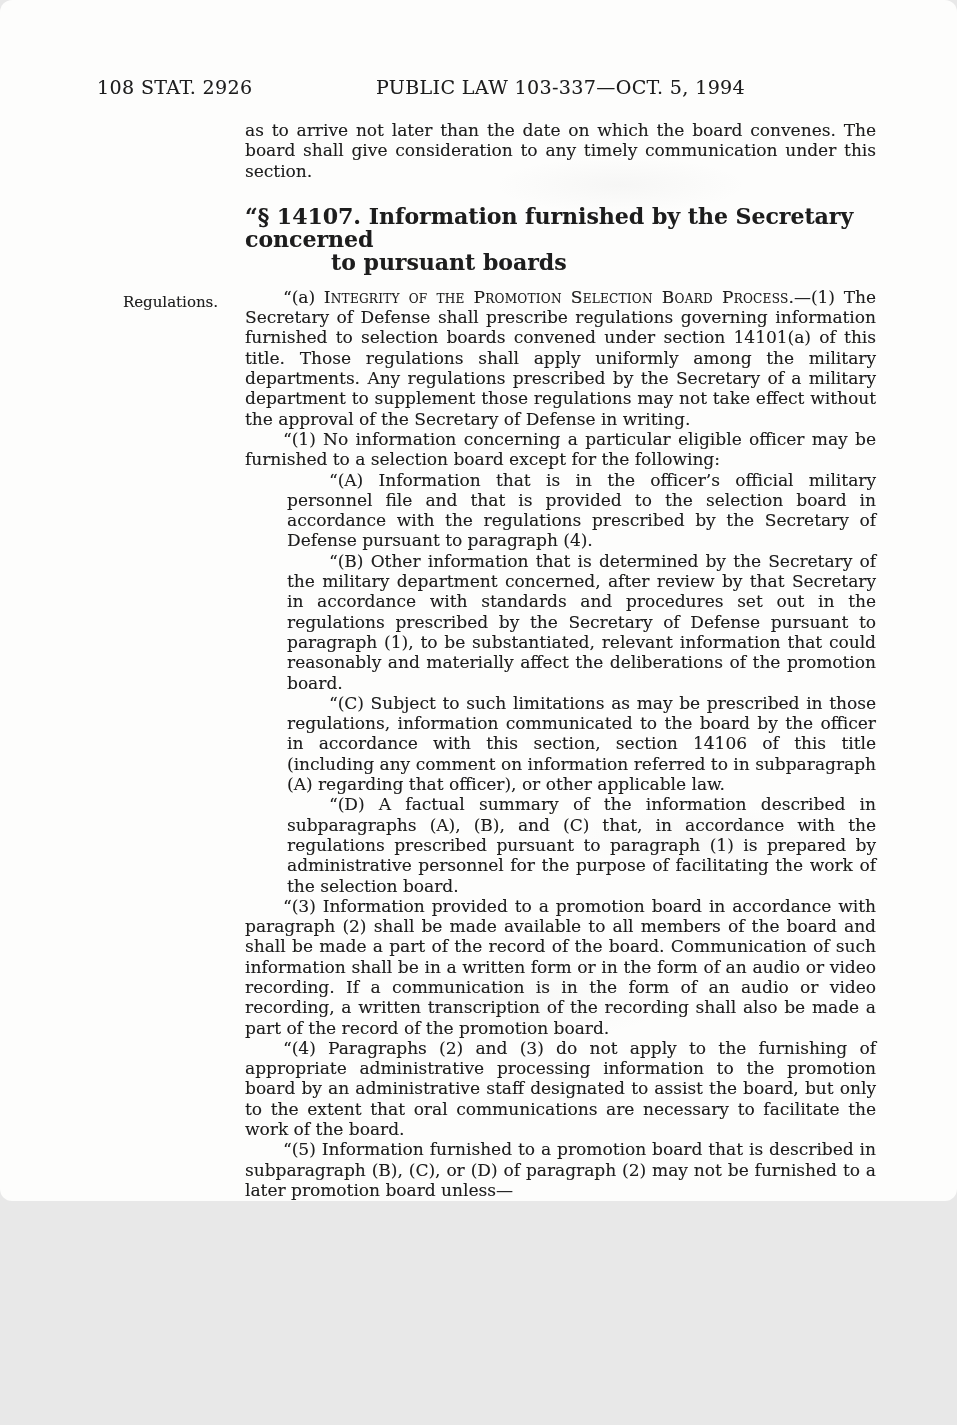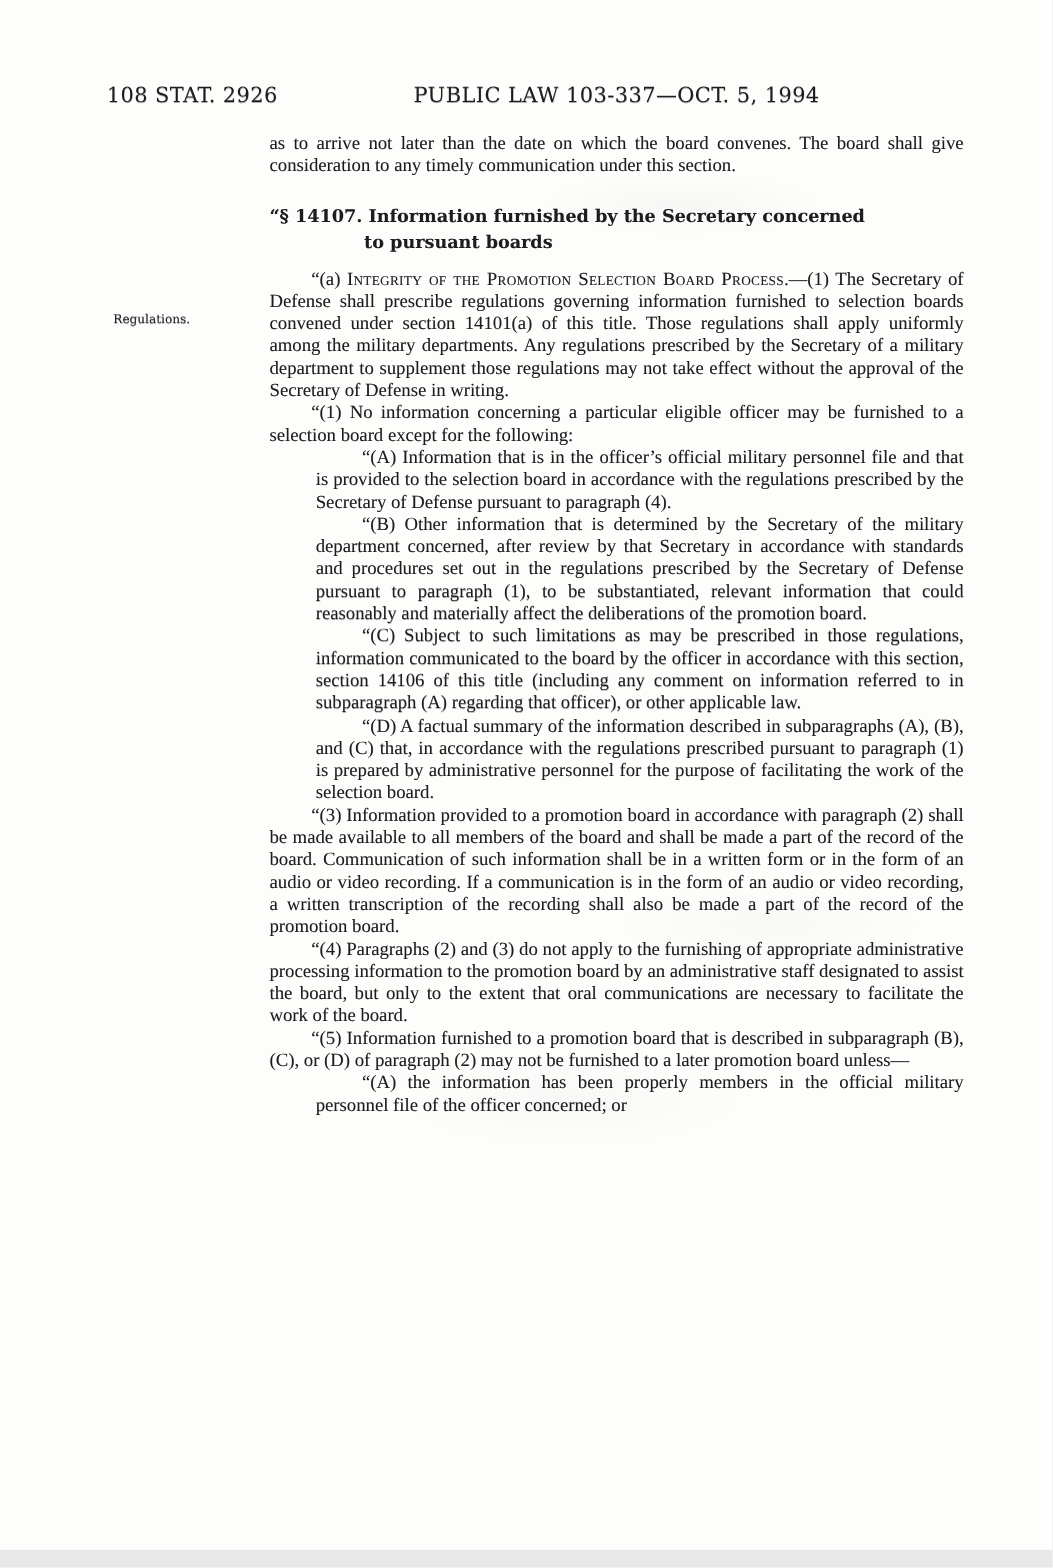--- a/index.html
+++ b/index.html
@@ -1,52 +1,53 @@
 <!DOCTYPE html>
 <html><head>
 <meta charset="utf-8">
 <style>
   html, body { margin: 0; padding: 0; background: #e8e8e8; }
   .page {
     position: relative;
     width: 957px;
-    height: 1409px;
+    height: 1201px;
     margin: 0 auto;
     background:
       radial-gradient(ellipse 180px 40px at 620px 185px, rgba(120,120,120,0.05), rgba(0,0,0,0) 70%),
       radial-gradient(ellipse 220px 60px at 520px 1000px, rgba(120,120,120,0.04), rgba(0,0,0,0) 70%),
       radial-gradient(ellipse 200px 50px at 700px 840px, rgba(120,120,120,0.04), rgba(0,0,0,0) 70%),
       #fdfdfc;
     overflow: hidden;
     font-family: "DejaVu Serif", "Liberation Serif", serif;
     color: #1d1d1d;
     text-shadow: 0.2px 0.2px 0 rgba(25,25,25,0.35);
+    border-radius: 12px;
   }
   .page-header { position: absolute; top: 76px; left: 0; width: 957px; height: 26px; }
   .stat-no {
     position: absolute; left: 97px; top: 0;
     font-size: 19px; letter-spacing: 0.4px; white-space: nowrap;
   }
   .law-title {
     position: absolute; left: 245px; top: 0; width: 631px;
     text-align: center; font-size: 19px; letter-spacing: 0.4px; white-space: nowrap;
   }
   .margin-note {
-    position: absolute; left: 103px; top: 282px; width: 135px;
-    font-size: 11px; line-height: 18px;
+    position: absolute; left: 103px; top: 293px; width: 135px;
+    font-size: 15px; line-height: 18px; text-align: center;
   }
   .body-col {
     position: absolute; left: 245px; top: 120px; width: 631px;
     font-size: 17px; line-height: 20.3px;
   }
-  .body-col p { margin: 0; text-align: justify; text-indent: 38px; font-family: Liberation Serif, serif; }
+  .body-col p { margin: 0; text-align: justify; text-indent: 38px; }
   p.cont { text-indent: 0; }
   .sec-heading {
     margin: 24px 0 13px 0;
-    font-weight: bold; font-size: 16px; line-height: 23px;
+    font-weight: bold; font-size: 22px; line-height: 23px;
     text-align: left;
   }
   .sec-heading .h-line2 { margin-left: 86px; }
   .para.sub { margin-left: 42px; text-indent: 42px; }
   .sc { font-variant: small-caps; letter-spacing: 0.3px; }
 </style>
 </head>
 <body>
 
 <div class="page">

